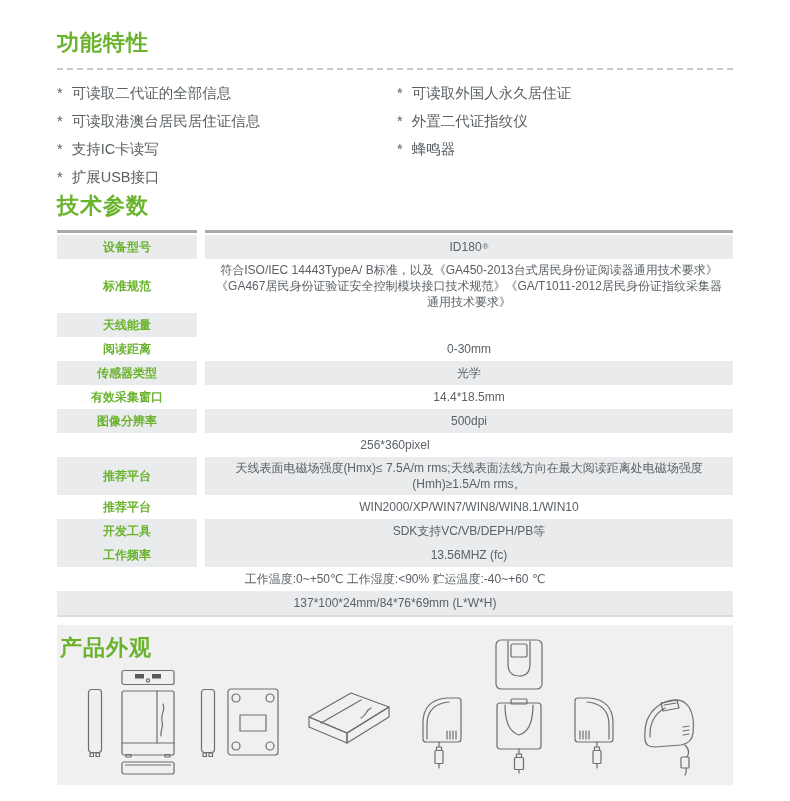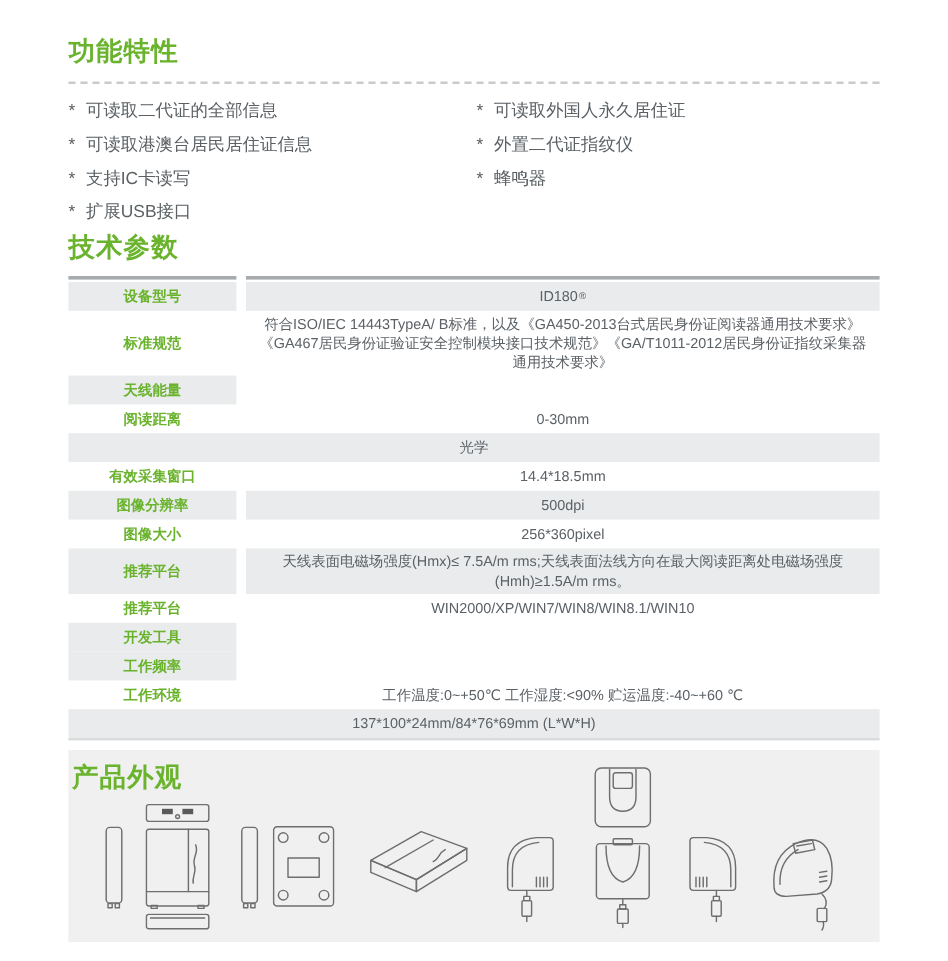--- a/index.html
+++ b/index.html
@@ -104,62 +104,67 @@
         <div class="spec-row shade">
           <div class="spec-label">天线能量</div>
         </div>
         <div class="spec-row">
           <div class="spec-label">阅读距离</div>
           <div class="spec-value">
             <span>0-30mm</span>
           </div>
         </div>
         <div class="spec-row shade">
+          <div class="spec-label">传感器类型</div>
           <div class="spec-value">
             <span>光学</span>
           </div>
         </div>
         <div class="spec-row">
           <div class="spec-label">有效采集窗口</div>
           <div class="spec-value">
             <span>14.4*18.5mm</span>
           </div>
         </div>
         <div class="spec-row shade">
           <div class="spec-label">图像分辨率</div>
           <div class="spec-value">
             <span>500dpi</span>
           </div>
         </div>
         <div class="spec-row">
-          <div class="spec-label">图像大小</div>
           <div class="spec-value">
             <span>256*360pixel</span>
           </div>
         </div>
         <div class="spec-row shade">
           <div class="spec-label">推荐平台</div>
           <div class="spec-value">
             <span>天线表面电磁场强度(Hmx)≤ 7.5A/m rms;天线表面法线方向在最大阅读距离处电磁场强度(Hmh)≥1.5A/m rms。</span>
           </div>
         </div>
         <div class="spec-row">
           <div class="spec-label">推荐平台</div>
           <div class="spec-value">
             <span>WIN2000/XP/WIN7/WIN8/WIN8.1/WIN10</span>
           </div>
         </div>
         <div class="spec-row shade">
           <div class="spec-label">开发工具</div>
+          <div class="spec-value">
+            <span>SDK支持VC/VB/DEPH/PB等</span>
+          </div>
         </div>
         <div class="spec-row shade">
           <div class="spec-label">工作频率</div>
-        </div>
-        <div class="spec-row">
-          <div class="spec-label">工作环境</div>
+          <div class="spec-value">
+            <span>13.56MHZ (fc)</span>
+          </div>
+        </div>
+        <div class="spec-row">
           <div class="spec-value">
             <span>工作温度:0~+50℃ 工作湿度:&lt;90%  贮运温度:-40~+60 ℃</span>
           </div>
         </div>
         <div class="spec-row shade">
           <div class="spec-value">
             <span>137*100*24mm/84*76*69mm (L*W*H)</span>
           </div>
         </div>
       </div>

